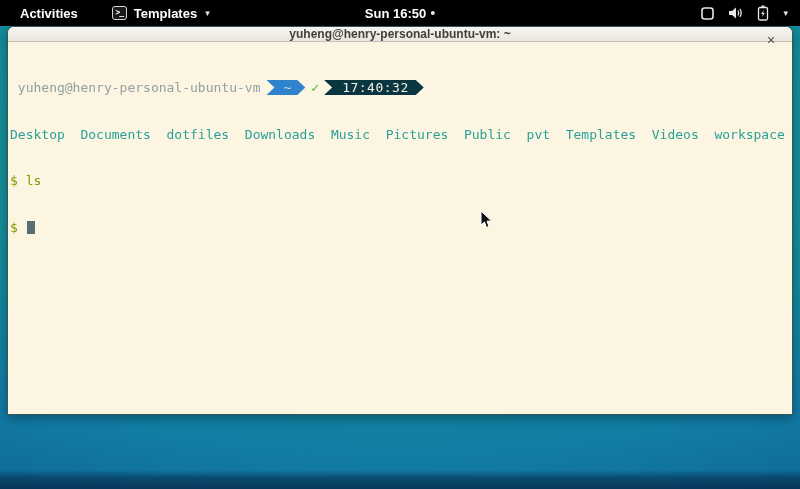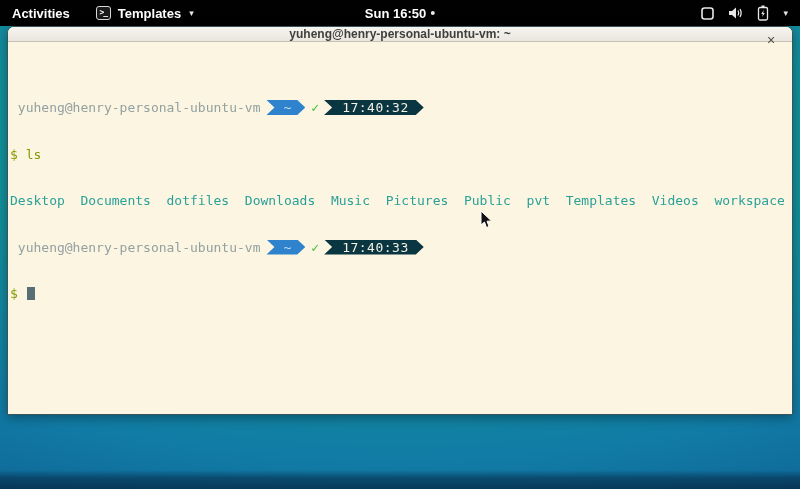--- a/index.html
+++ b/index.html
@@ -11,21 +11,21 @@
       linear-gradient(to bottom, rgba(0,0,0,0) 470px, rgba(5,40,70,.55) 478px, rgba(4,33,60,.7) 489px),
       radial-gradient(ellipse 130% 95% at 50% 30%, #16a59b 0%, #139399 35%, #117ba5 68%, #0f6294 88%, #0c5588 100%);
   }
 
   
   .topbar {
     position:absolute; top:0; left:0; right:0; height:26px;
     background:#010101; color:#fff; display:flex; align-items:center;
     font-size:13px; font-weight:700;
   }
-  .activities { padding:0 12px; cursor:pointer; }
+  .activities { padding:0 20px; cursor:pointer; }
   .appmenu { display:flex; align-items:center; gap:7px; margin-left:14px; cursor:pointer; }
   .term-glyph {
     width:15px; height:14px; border:1px solid #d8d8d8; border-radius:3px;
     background:#1a1a1a; color:#fff; font-family:"DejaVu Sans Mono",monospace;
     font-size:8px; font-weight:700; line-height:12px; text-align:center; letter-spacing:-1px;
   }
   .caret { font-size:9px; margin-left:1px; color:#e6e6e6; }
   .clock-wrap {
     position:absolute; left:50%; transform:translateX(-50%);
     display:flex; align-items:center; gap:5px;
@@ -45,23 +45,23 @@
     height:15px; background:linear-gradient(#f7f5f1,#eae6de);
     border-bottom:1px solid #c6c1b8;
     display:flex; align-items:center; justify-content:center; position:relative;
     color:#3f3f3b; font-size:12px; font-weight:700;
   }
   .close-btn {
     position:absolute; right:12px; top:4px; width:18px; height:18px;
     color:#4c4c47; font-size:14px; font-weight:400; line-height:18px; text-align:center; cursor:pointer;
   }
   .tbody {
-    padding:17px 2px 0 2px;
+    padding:7px 2px 0 2px;
     font-family:"DejaVu Sans Mono","Liberation Mono",monospace;
-    font-size:13px; line-height:15.5px; color:#586e75; white-space:pre;margin-top:10px;
+    font-size:13px; line-height:15.5px; color:#586e75; white-space:pre;
   }
   .line { height:15.5px; }
   .host { color:#93a1a1; }
   .pl { display:inline-block; vertical-align:top; height:15px; line-height:15px;
         clip-path:polygon(0 0, calc(100% - 8px) 0, 100% 50%, calc(100% - 8px) 100%, 0 100%, 8px 50%); }
   .pl-path { background:#2e83cc; color:#bcdef5; padding:0 14px 0 17px; margin-left:6px; }
   .check { color:#3cc23c; font-weight:700; margin:0 2px 0 6px; }
   .pl-time { background:#0a3642; color:#f4f0e2; padding:0 15px 0 18px; margin-left:3px; letter-spacing:.5px; }
   .green { color:#859900; }
   .cyan  { color:#2aa198; }
@@ -111,23 +111,22 @@
     </div>
   </div>
 
   <div class="window">
     <div class="titlebar">
       <span>yuheng@henry-personal-ubuntu-vm: ~</span>
       <div class="close-btn">×</div>
     </div>
     <div class="tbody">
       <div class="line"><span> </span><span class="host">yuheng@henry-personal-ubuntu-vm</span><span class="pl pl-path">~</span><span class="check">✓</span><span class="pl pl-time">17:40:32</span></div>
+      <div class="line"><span class="cyan">Desktop  Documents  dotfiles  Downloads  Music  Pictures  Public  pvt  Templates  Videos  workspace</span></div>
       <div class="line"><span class="green">$</span><span class="green"> </span><span class="green">ls</span></div>
-      <div class="line"><span class="cyan">Desktop  Documents  dotfiles  Downloads  Music  Pictures  Public  pvt  Templates  Videos  workspace</span></div>
-      <div class="line"><span> </span><span class="host">yuheng@henry-personal-ubuntu-vm</span><span class="pl pl-path">~</span><span class="check">✓</span><span class="pl pl-time">17:40:33</span></div>
       <div class="line"><span class="green">$</span><span> </span><span class="cursor-block"></span></div>
     </div>
   </div>
 
   <div class="pointer">
     <svg width="13" height="19" viewBox="0 0 13 19">
       <polygon points="1,1 1,15 4.5,12 6.5,17.5 9,16.5 7,11.2 11.5,11" fill="#111" stroke="#fff" stroke-width="1"></polygon>
     </svg>
   </div>
 

